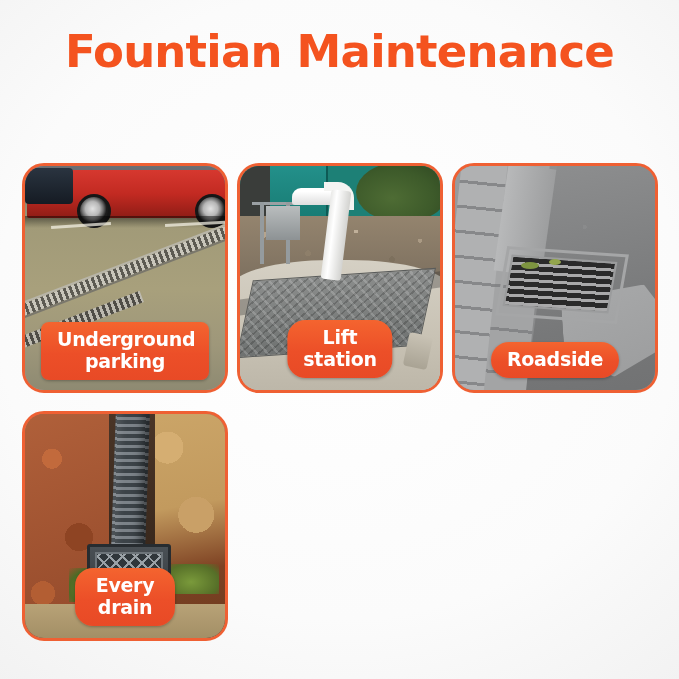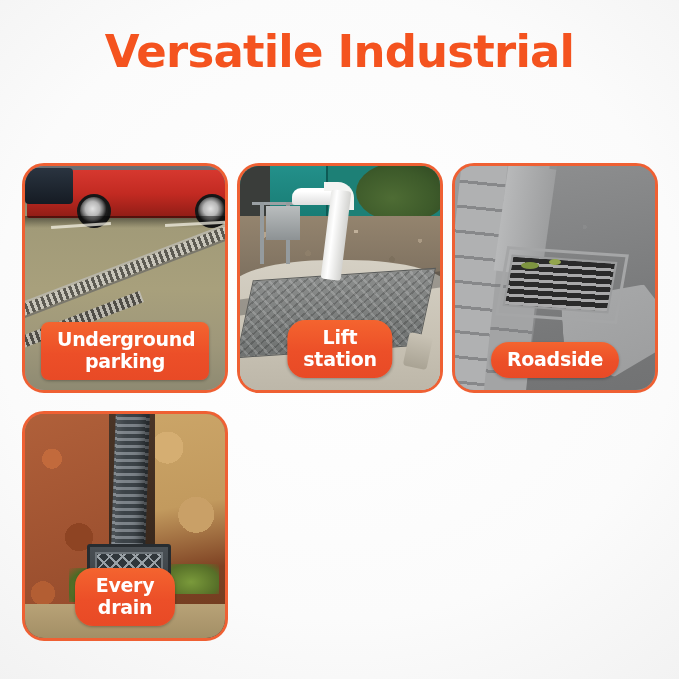--- a/index.html
+++ b/index.html
@@ -532,21 +532,21 @@
   .ph-fount .reflection2 {
     position: absolute; left: 186px; top: 0px; width: 14px; height: 74px;
     background: linear-gradient(180deg, rgba(255,255,255,.28), rgba(255,255,255,0));
     filter: blur(2px);
   }
 </style>
 </head>
 <body>
 
 <div class="title-block">
-  <div class="title-line1">Versatile Industrial</div>
+  <div class="title-line1">Fountian Maintenance</div>
 </div>
 
 <div class="tile-grid">
 
   <div class="tile">
     <div class="tile-photo ph-parking">
       <div class="car"></div>
       <div class="car-dark"></div>
       <div class="wheel w1"></div>
       <div class="wheel w2"></div>

